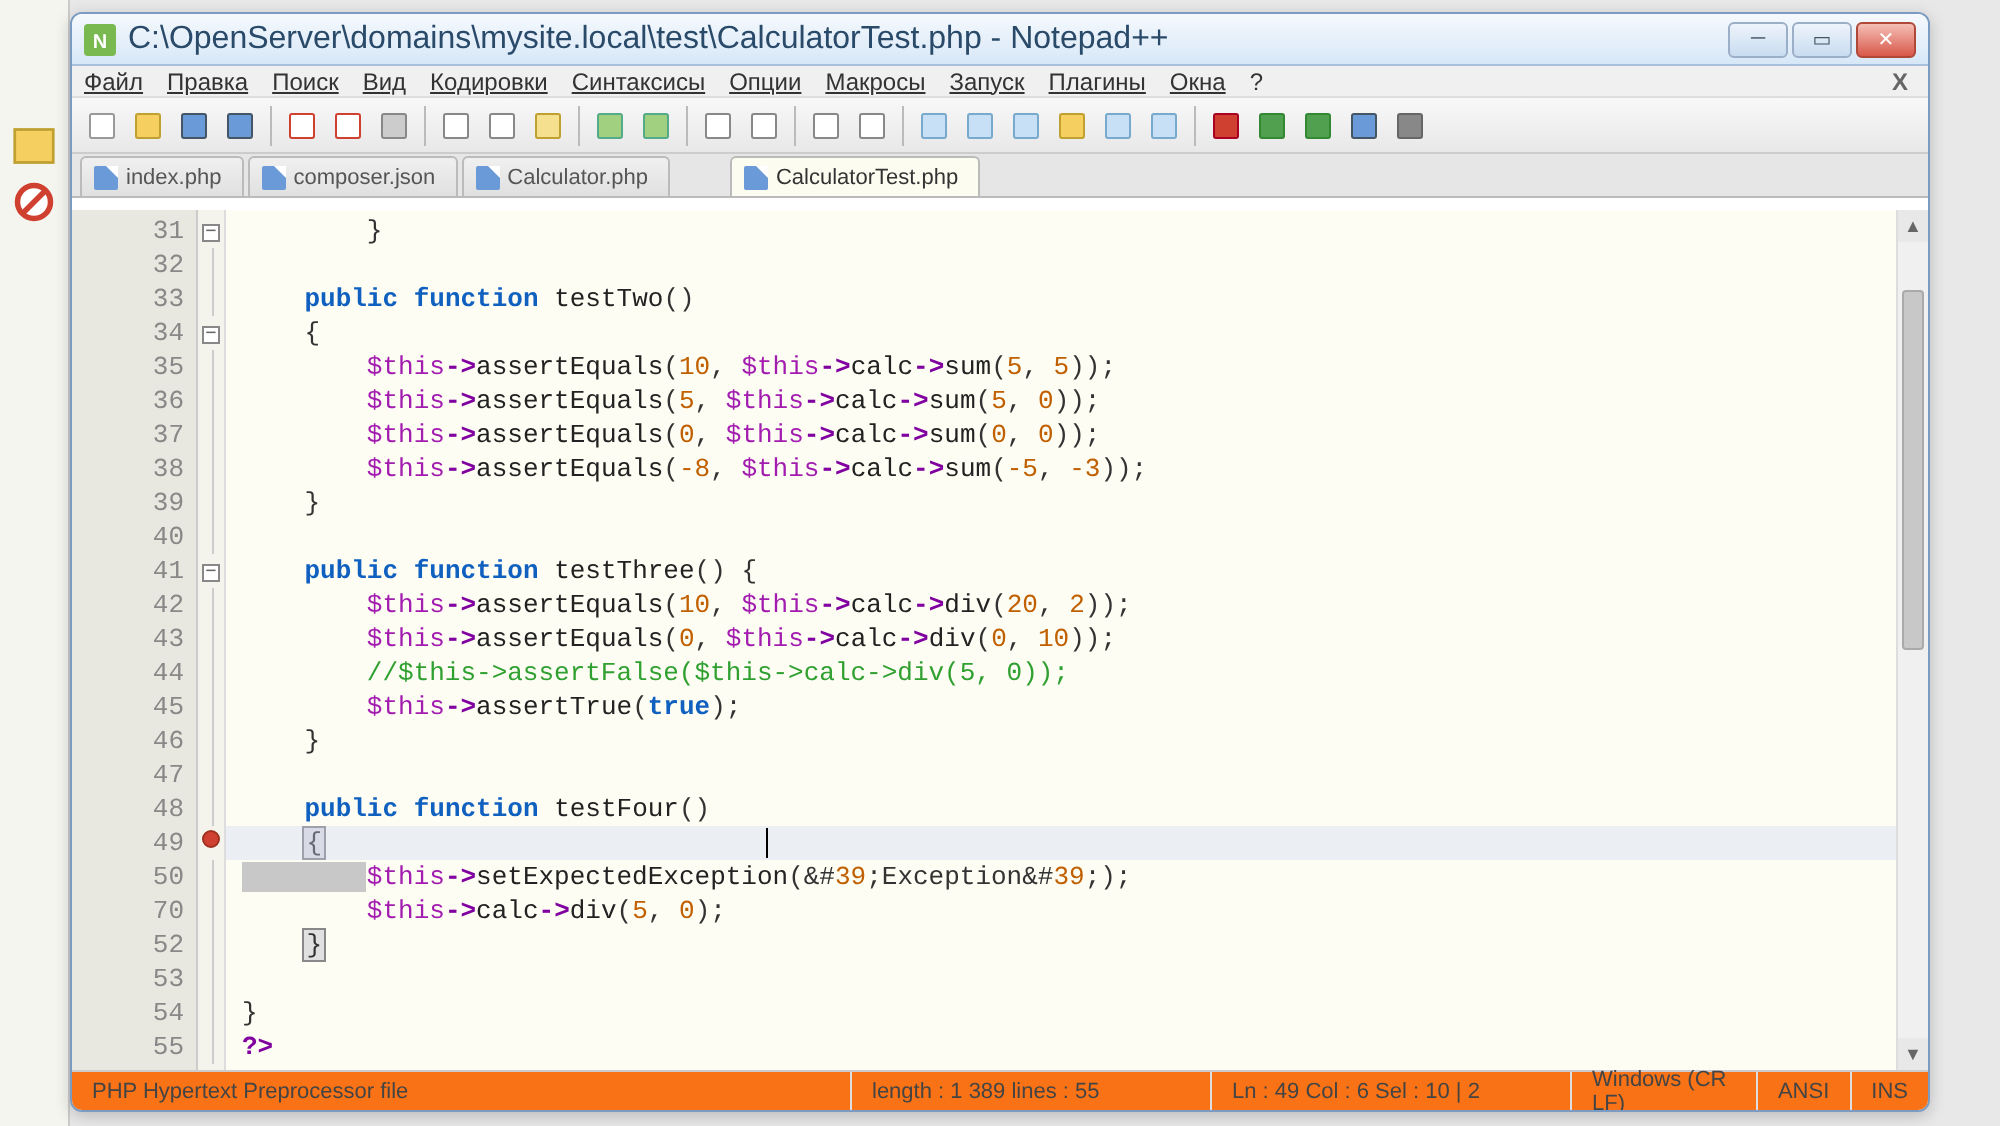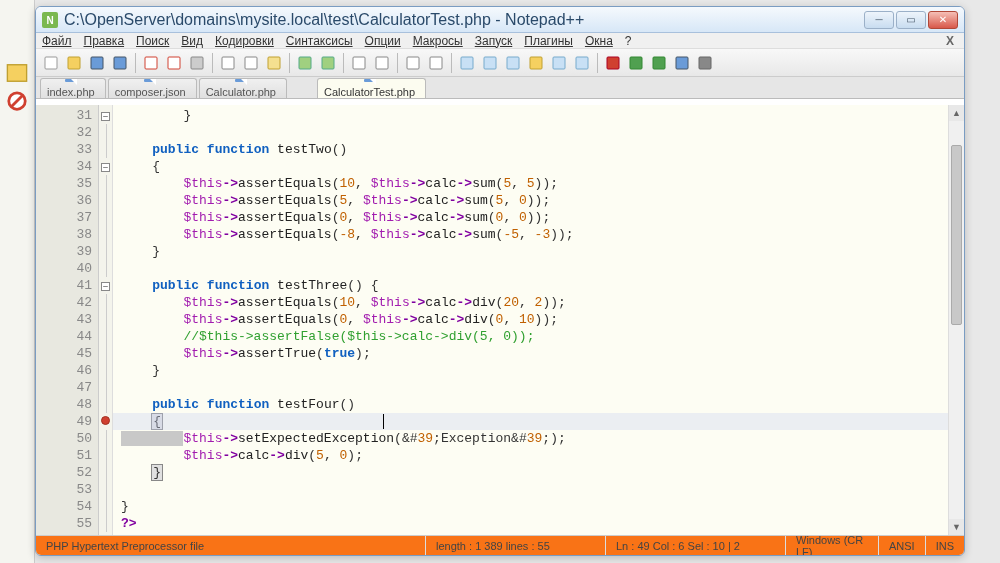--- a/index.html
+++ b/index.html
@@ -15,21 +15,21 @@
 .win-btn.close { background:linear-gradient(#f5bfb6,#d8584a); color:#fff; border-color:#b04838;}
 .menubar { height:16px; background:#f0f0f0; display:flex; align-items:center; padding:0 6px; gap:12px; border-bottom:1px solid #ddd; font-size:12px; color:#333;}
 .menubar span { cursor:default; }
 .menubar span u { text-decoration:underline; }
 .menubar .close-doc { margin-left:auto; color:#666; font-weight:bold; padding:0 4px;}
 .toolbar { height:28px; background:linear-gradient(#f8f8f8,#e8e8e8); border-bottom:1px solid #ccc; display:flex; align-items:center; padding:0 4px; gap:1px; overflow:hidden;}
 .tb-btn { width:22px; height:22px; border:1px solid transparent; border-radius:2px; display:flex; align-items:center; justify-content:center; }
 .tb-sep { width:1px; height:20px; background:#bbb; margin:0 3px;}
 .tb-icon { width:16px; height:16px; }
 .tabs { height:22px; background:#e6e6e6; display:flex; align-items:flex-end; padding:0 4px; border-bottom:1px solid #bbb;}
-.tab { height:20px; padding:0 10px 0 6px; background:linear-gradient(#f0f0f0,#e0e0e0); border:1px solid #bbb; border-bottom:none; border-radius:3px 3px 0 0; margin-right:2px; display:flex; align-items:center; font-size:11px; color:#555; gap:4px;flex-direction:column;}
+.tab { height:20px; padding:0 10px 0 6px; background:linear-gradient(#f0f0f0,#e0e0e0); border:1px solid #bbb; border-bottom:none; border-radius:3px 3px 0 0; margin-right:2px; display:flex; align-items:center; font-size:11px; color:#555; gap:4px;}
 .tab.active { background:#fcfcf0; color:#333;margin-left:28px;}
 .tab .file-icon { width:12px; height:12px; background:#6a9bd8; border-radius:1px; position:relative;}
 .tab .file-icon::after{content:''; position:absolute; right:0; top:0; border:3px solid #fff; border-left-color:transparent; border-bottom-color:transparent;}
 .editor-wrap { position:absolute; top:98px; bottom:20px; left:0; right:0; display:flex; background:#fdfdf3;}
 .gutter { width:63px; background:#e8e8e0; border-right:1px solid #ccc; text-align:right; color:#888; font-family:Consolas,'Courier New',monospace; font-size:13px; line-height:17px; padding:2px 6px 2px 2px;}
 .fold-col { width:14px; background:#f4f4ec; border-right:1px solid #ddd; font-family:Consolas,monospace; font-size:10px; line-height:17px; text-align:center; color:#888; padding-top:2px;}
 .fold-col div { height:17px; position:relative;}
 .fold-box { width:9px; height:9px; border:1px solid #888; background:#fff; display:inline-block; line-height:7px; font-size:9px; color:#666; margin-top:3px;}
 .fold-bar { position:absolute; left:50%; width:1px; background:#ccc; top:0; bottom:0;}
 .code { flex:1; font-family:Consolas,'Courier New',monospace; font-size:13px; line-height:17px; padding:2px 0 2px 8px; color:#333; white-space:pre; position:relative; overflow:hidden;}
@@ -278,21 +278,21 @@
         <div>41</div>
         <div>42</div>
         <div>43</div>
         <div>44</div>
         <div>45</div>
         <div>46</div>
         <div>47</div>
         <div>48</div>
         <div>49</div>
         <div>50</div>
-        <div>51</div>
+        <div>70</div>
         <div>52</div>
         <div>53</div>
         <div>54</div>
         <div>55</div>
       </div>
     <div class="fold-col" id="foldcol">
         <div><span class="fold-box">−</span></div>
         <div>
           <span class="fold-bar"></span>
         </div>

